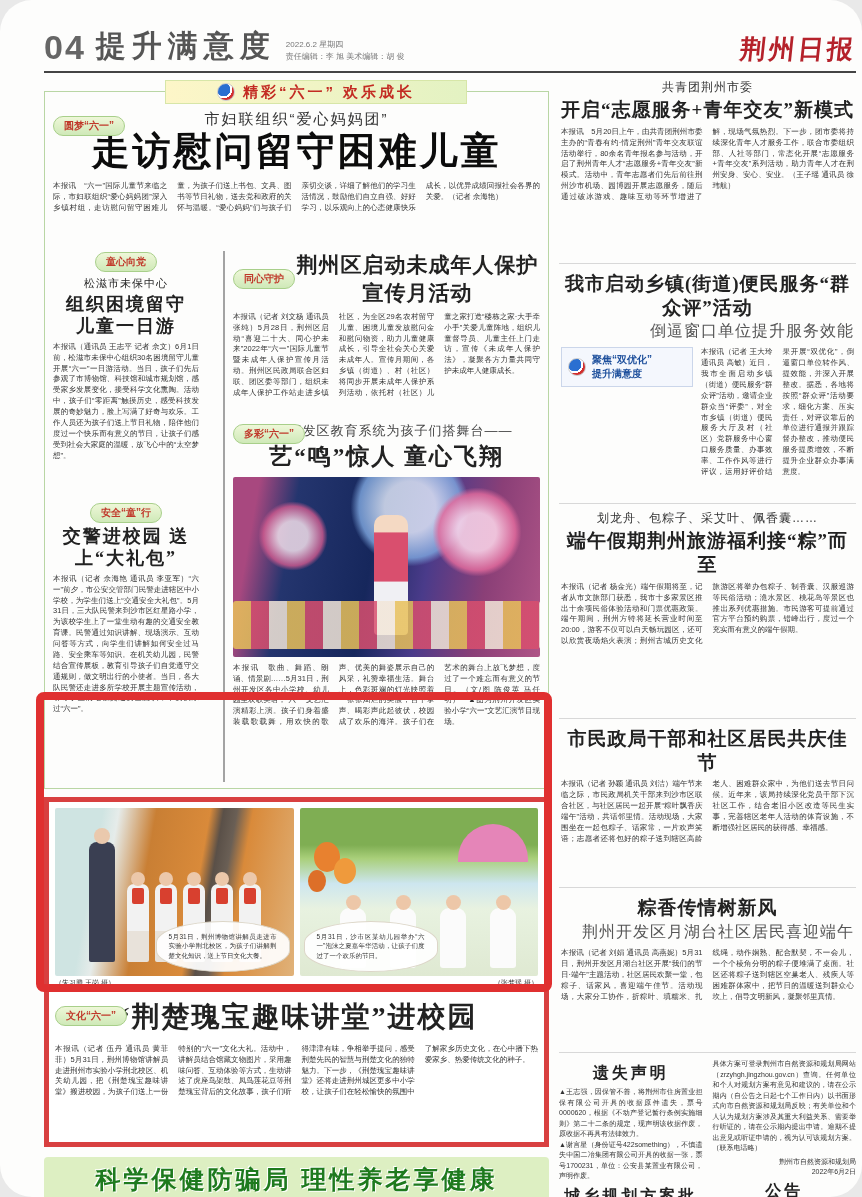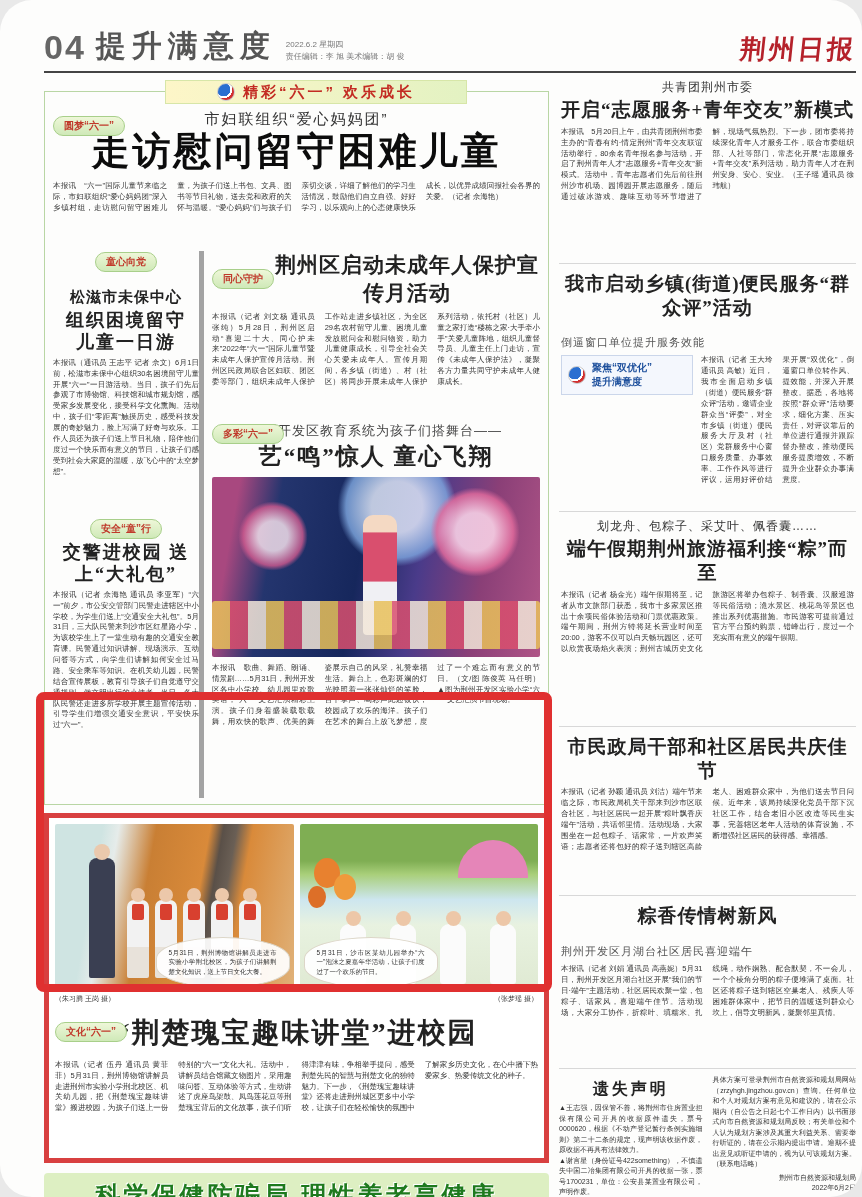--- a/index.html
+++ b/index.html
@@ -38,24 +38,24 @@
   .lead-tag{position:absolute;left:0;top:6px;}
   .kicker{font-size:15px;color:#333;letter-spacing:2px;}
   .lead-title{font-size:38px;font-weight:bold;color:#0c0c0c;letter-spacing:3px;line-height:1.1;margin-top:2px;}
   .body-sm{font-size:7.5px;line-height:1.45;text-align:justify;color:#333;}
   .cols4{column-count:4;column-gap:10px;margin-top:8px;}
   .cols3{column-count:3;column-gap:10px;}
   .cols2{column-count:2;column-gap:10px;}
   .lead-body{height:64px;overflow:hidden;margin-bottom:6px;}
 
   .left-row{display:flex;gap:8px;margin-top:4px;}
-  .subcol{width:146px;flex:none;border-right:5px solid #a3a3a3;padding-right:0;}
+  .subcol{width:146px;flex:none;border-right:2px solid #a3a3a3;padding-right:24px;}
   .midcol{flex:1;min-width:0;}
   .sub-article{text-align:center;}
-  .sub-kicker{font-size:15px;font-weight:bold;margin-top:16px;letter-spacing:1px;}
+  .sub-kicker{font-size:11px;font-weight:normal;margin-top:4px;letter-spacing:1px;}
   .sub-title{font-size:18px;font-weight:bold;letter-spacing:2px;line-height:1.25;margin:2px 0 4px;}
   .sub-body{text-align:justify;height:150px;overflow:hidden;}
   .sub-body2{text-align:justify;height:208px;overflow:hidden;}
   .divider-sp{height:10px;}
 
   .mid-art1-head{display:flex;align-items:center;}
   .mid-title{flex:1;text-align:center;font-size:21px;font-weight:bold;letter-spacing:1px;}
   .mid-body1{height:102px;overflow:hidden;margin-top:5px;}
 
   .mid-art2-head{text-align:center;position:relative;margin-top:8px;}
@@ -106,21 +106,21 @@
   .ad{margin-top:10px;height:196px;border-radius:4px;position:relative;overflow:hidden;
       background:linear-gradient(180deg,#ddefc2 0 30%,#bfe08e 70%,#8fc46a 100%);padding:6px 10px;box-sizing:border-box;}
   .ad-title{text-align:center;font-size:25px;font-weight:bold;letter-spacing:3px;color:#1e7a1e;
             text-shadow:1px 1px 0 #fff, -1px -1px 0 #fff;}
 
   
   .r-art{padding:6px 2px 8px;border-top:1px solid #d8d8d8;}
   .r-art:first-child{border-top:none;padding-top:0;}
   .r-kicker{text-align:center;font-size:12px;color:#333;letter-spacing:1px;}
   .r-title{text-align:center;font-size:19px;font-weight:bold;letter-spacing:1px;line-height:1.25;margin-top:2px;}
-  .r-sub{text-align:left;font-size:11px;color:#555;letter-spacing:1px;margin-top:16px;}
+  .r-sub{text-align:right;font-size:16px;color:#555;letter-spacing:1px;margin-top:2px;}
   .r-body{margin-top:5px;}
   .h1a{height:128px;overflow:hidden;}
   .h2a{height:148px;overflow:hidden;}
   .h3a{height:128px;overflow:hidden;}
   .h4a{height:100px;overflow:hidden;}
   .h5a{height:96px;overflow:hidden;}
   .focusbox{float:left;width:118px;border:1px solid #cbd6ea;background:#f4f7fd;margin:0 8px 4px 0;
             padding:5px 6px;display:flex;align-items:center;gap:6px;}
   .focus-text{color:#1d4f9c;font-weight:bold;font-size:10px;line-height:1.4;white-space:pre-line;}
   .notices{display:flex;gap:10px;border-top:1px solid #d8d8d8;padding-top:6px;}

